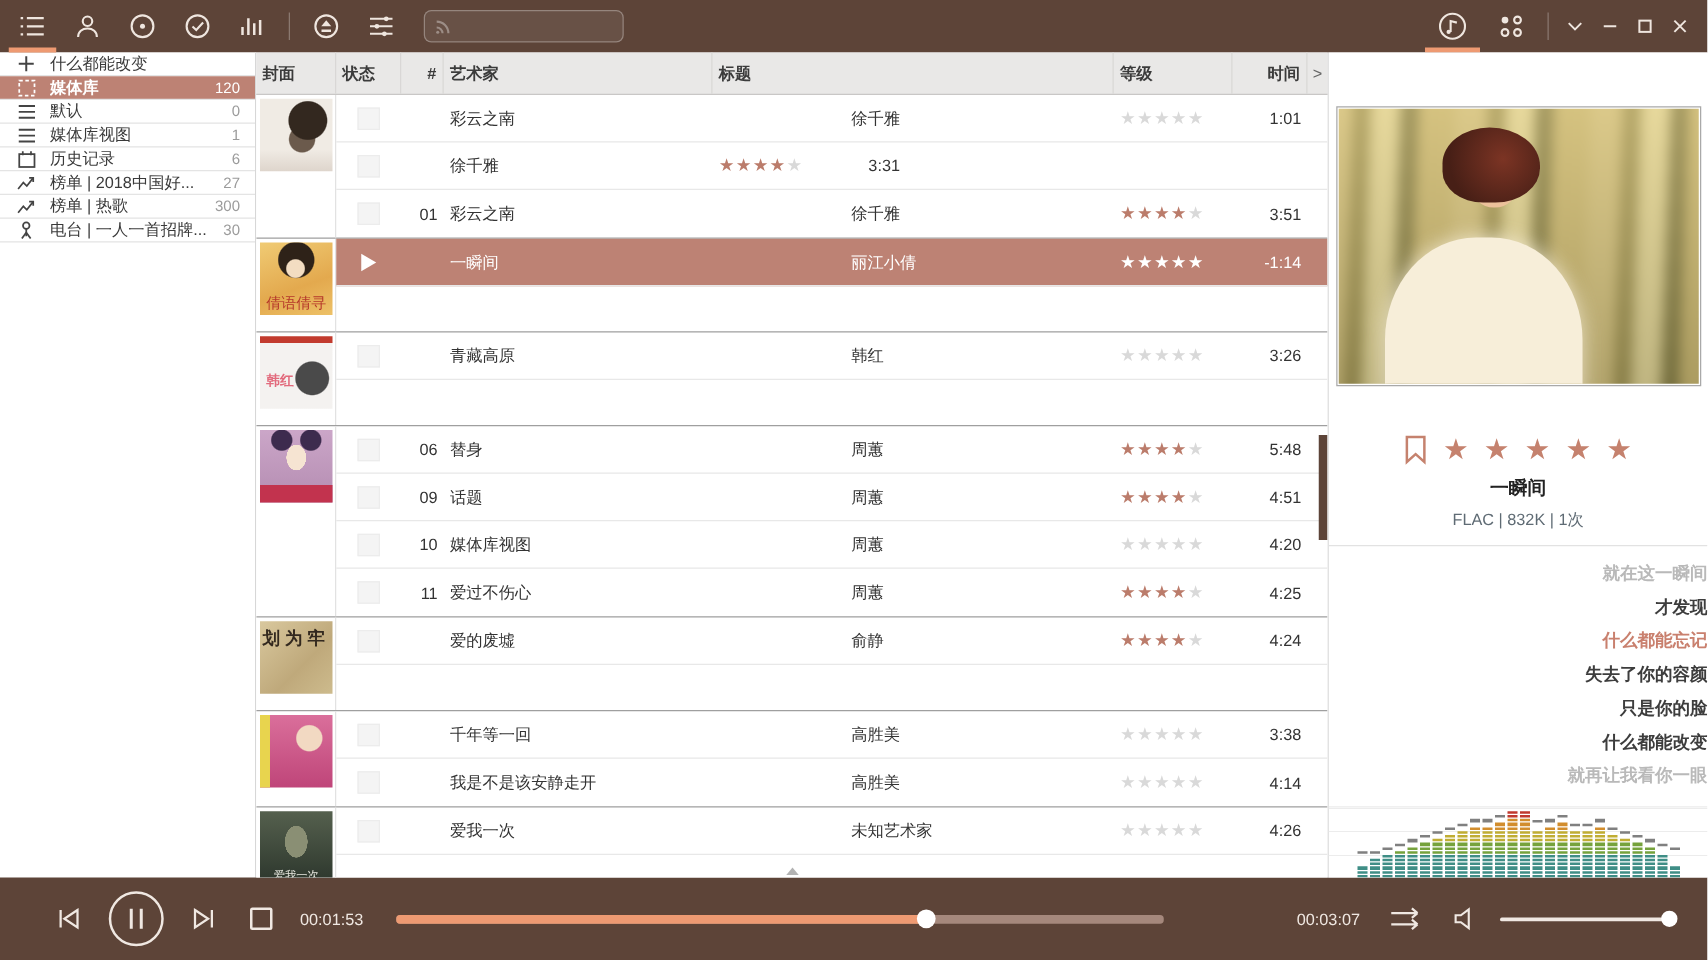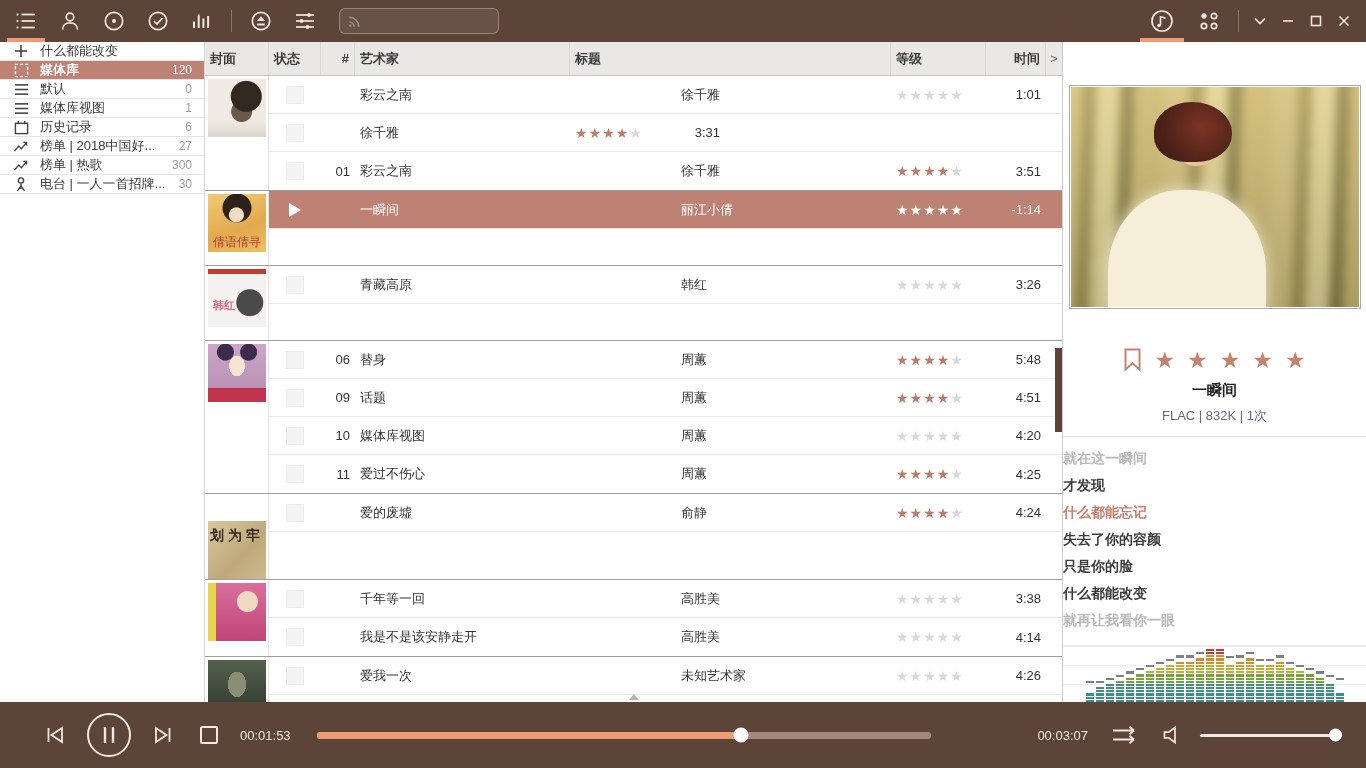--- a/index.html
+++ b/index.html
@@ -64,21 +64,21 @@
     linear-gradient(160deg,#f0cb74,#e3a94e 60%,#edc167);}
   .cover-b .cover-label{color:#b5372a;font-size:12px;bottom:4px;font-family:"Liberation Serif","DejaVu Serif",serif;}
   .cover-c{background:radial-gradient(circle at 72% 58%,#4a4a4a 0 13px,transparent 14px),
     linear-gradient(180deg,#c23b2e 0 9%,#f4f2f0 9% 100%);}
   .cover-c .cover-label{color:#e26a7c;text-align:left;left:5px;bottom:16px;font-size:11px;font-weight:bold;}
   .cover-d{background:radial-gradient(circle at 30% 14%,#3d2b4e 0 8px,transparent 9px),
     radial-gradient(circle at 70% 14%,#3d2b4e 0 8px,transparent 9px),
     radial-gradient(ellipse 13px 17px at 50% 38%,#f6e4d2 0 60%,transparent 61%),
     linear-gradient(0deg,#c2334e 0 24%,transparent 24%),
     linear-gradient(180deg,#cba6c8,#b48cb1);}
-  .cover-e{background:linear-gradient(135deg,#d9c89e,#bfa97b 60%,#cdbb8d);margin-top:24px;}
+  .cover-e{background:linear-gradient(135deg,#d9c89e,#bfa97b 60%,#cdbb8d);}
   .cover-e .cover-label{color:#33291f;font-size:14px;font-weight:bold;top:8px;bottom:auto;
     font-family:"Liberation Serif","DejaVu Serif",serif;letter-spacing:4px;}
   .cover-f{background:linear-gradient(90deg,#e8d44e 0 8px,transparent 8px),
     radial-gradient(circle at 68% 32%,#f2d9c2 0 10px,transparent 11px),
     linear-gradient(180deg,#da6f9b,#bf4579);}
   .cover-g{background:radial-gradient(ellipse 15px 21px at 50% 42%,#8a8f74 0 60%,transparent 61%),
     linear-gradient(180deg,#55604e,#2c362c);}
   .cover-g .cover-label{color:#e8e8e0;font-size:9px;}
   .grows{flex:1;min-width:0;display:flex;flex-direction:column;}
   .trow{height:38px;flex:0 0 38px;display:flex;align-items:center;font-size:13px;color:#333;border-bottom:1px solid #e8e8e8;}
@@ -114,21 +114,21 @@
   .fig-face{position:absolute;left:37%;top:20%;width:13%;height:16%;background:#ecc19b;border-radius:48%;}
   .fig-hair{position:absolute;left:29%;top:7%;width:27%;height:27%;
     background:radial-gradient(circle at 62% 42%,#7c3424,#471f16 72%);border-radius:58% 62% 55% 50%;}
   .rating-row{display:flex;align-items:center;justify-content:center;gap:12px;margin-top:39px;}
   .np-stars{display:flex;gap:12px;}
   .np-st{color:#c5826e;font-size:23px;line-height:1;font-family:"DejaVu Sans",sans-serif;}
   .np-title{margin-top:9px;text-align:center;font-size:15px;font-weight:bold;color:#222;}
   .np-meta{margin-top:7px;text-align:center;font-size:13px;color:#5f6b74;}
   .np-sep{height:1px;background:#e2e2e2;margin-top:11px;}
   .lyrics{margin-top:8px;}
-  .lyr{height:27px;line-height:27px;text-align:left;font-size:14px;font-weight:bold;white-space:nowrap;overflow:hidden;}
+  .lyr{height:27px;line-height:27px;text-align:right;font-size:14px;font-weight:bold;white-space:nowrap;overflow:hidden;}
   .lyr.far{color:#b9b9b9;}
   .lyr.near{color:#3d3d3d;}
   .lyr.current{color:#c9806e;}
   .spectrum{position:absolute;left:0;right:0;bottom:0;height:57px;display:flex;align-items:flex-end;
     justify-content:center;gap:2px;overflow:hidden;border-top:1px solid #ececec;
     background:repeating-linear-gradient(180deg,#ececec 0 1px,transparent 1px 19px);}
   .sbar{display:flex;flex-direction:column;justify-content:flex-end;width:8px;}
   .seg{height:2.2px;margin-top:1px;}
   .peak{height:2.2px;background:#808080;}
 

